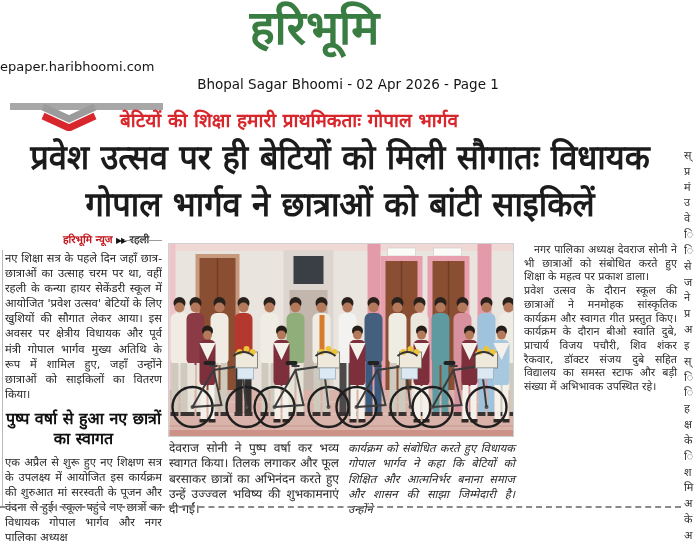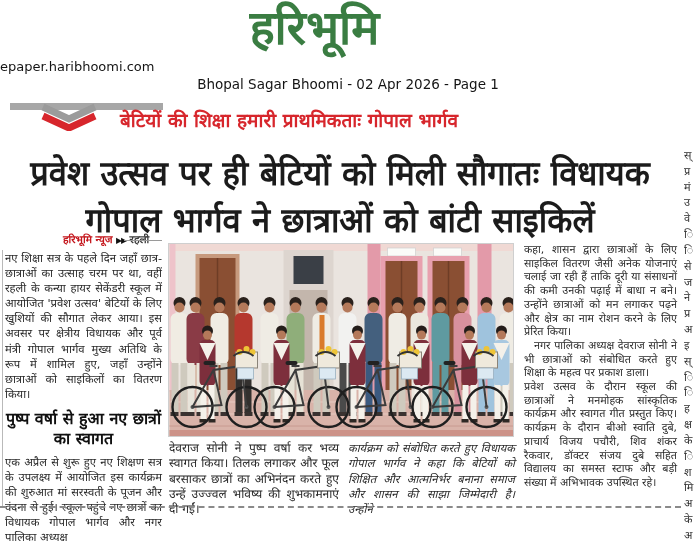--- a/index.html
+++ b/index.html
@@ -34,21 +34,21 @@
   }
   
   .deco-bar{left:10px;top:103px;width:153px;height:7px;background:var(--gray-bar);}
   .chevron{left:36px;top:103px;}
   
   .kicker{
     left:120px;top:107px;width:420px;text-align:left;
     font-size:19px;font-weight:700;color:var(--accent-red);
     line-height:26px;white-space:nowrap;
   }
-  .headline{left:0;top:134px;width:680px;text-align:center;color:var(--ink);margin-top:16px;}
+  .headline{left:0;top:134px;width:680px;text-align:center;color:var(--ink);}
   .headline .hl{
     display:block;font-weight:700;font-size:34px;line-height:47px;
     white-space:nowrap;transform:scaleX(0.96);transform-origin:50% 50%;
   }
   
   .byline{left:26px;top:232px;width:140px;font-size:10.5px;line-height:14px;white-space:nowrap;padding-left:37px;}
   .byline .agency{color:#c4161c;font-weight:700;}
   .byline .sep{color:#111;font-size:8px;letter-spacing:-1px;}
   .byline .place{color:#3a3a3a;font-weight:600;}
   .byline-rule{left:124px;top:240px;width:38px;height:1px;background:#9a9a9a;}
@@ -360,21 +360,20 @@
         <circle cx="323" cy="108" r="3" fill="#eec437"></circle>
         <path d="M304 112 Q 314 104 324 112" fill="none" stroke="#333" stroke-width="2"></path>
       </g>
   </svg>
 </div>
 
 <div class="abs col col2">देवराज सोनी ने पुष्प वर्षा कर भव्य स्वागत किया। तिलक लगाकर और फूल बरसाकर छात्रों का अभिनंदन करते हुए उन्हें उज्ज्वल भविष्य की शुभकामनाएं दी गईं।</div>
 <div class="abs col col3">कार्यक्रम को संबोधित करते हुए विधायक गोपाल भार्गव ने कहा कि बेटियों को शिक्षित और आत्मनिर्भर बनाना समाज और शासन की साझा जिम्मेदारी है। उन्होंने</div>
 
 <div class="abs col col4">
-  <div>कहा, शासन द्वारा छात्राओं के लिए साइकिल वितरण जैसी अनेक योजनाएं चलाई जा रही हैं ताकि दूरी या संसाधनों की कमी उनकी पढ़ाई में बाधा न बने। उन्होंने छात्राओं को मन लगाकर पढ़ने और क्षेत्र का नाम रोशन करने के लिए प्रेरित किया।</div>
   <div class="indent">नगर पालिका अध्यक्ष देवराज सोनी ने भी छात्राओं को संबोधित करते हुए शिक्षा के महत्व पर प्रकाश डाला।</div>
   <div>प्रवेश उत्सव के दौरान स्कूल की छात्राओं ने मनमोहक सांस्कृतिक कार्यक्रम और स्वागत गीत प्रस्तुत किए। कार्यक्रम के दौरान बीओ स्वाति दुबे, प्राचार्य विजय पचौरी, शिव शंकर रैकवार, डॉक्टर संजय दुबे सहित विद्यालय का समस्त स्टाफ और बड़ी संख्या में अभिभावक उपस्थित रहे।</div>
 </div>
 
 <div class="abs sliver">
     <span>स्</span>
     <span>प्र</span>
     <span>मं</span>
     <span>उ</span>
     <span>वे</span>

